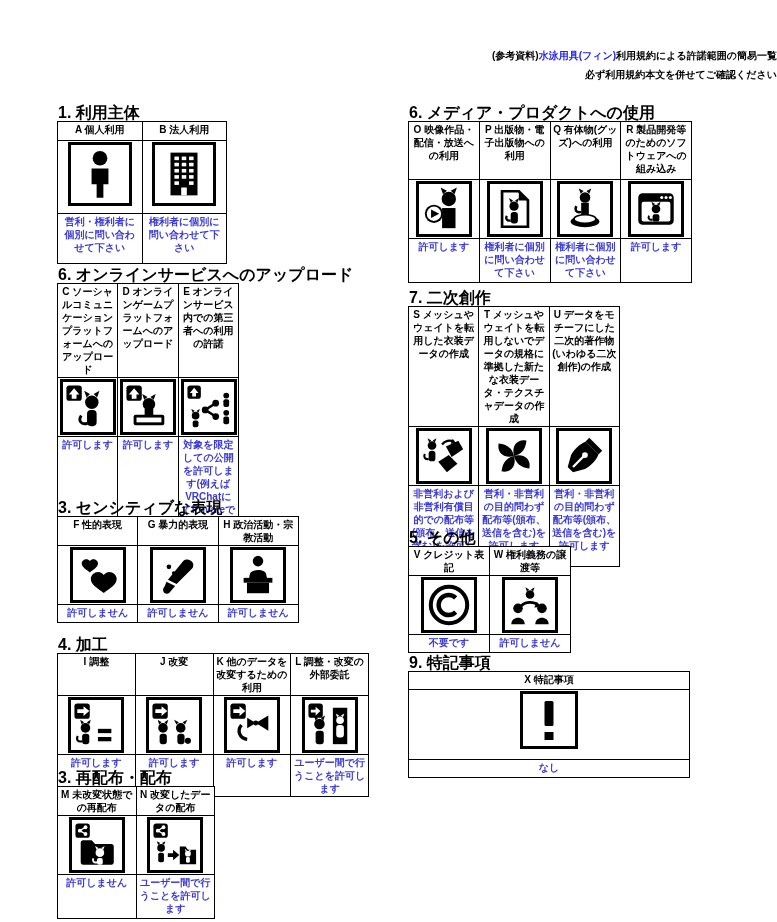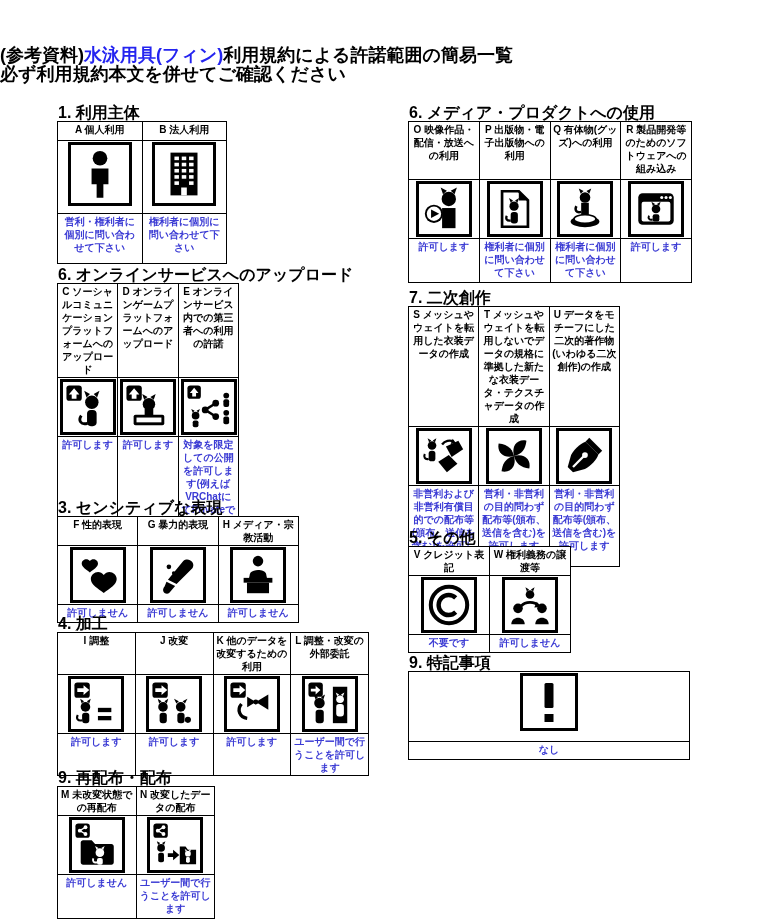--- a/index.html
+++ b/index.html
@@ -1,22 +1,22 @@
 <!DOCTYPE html>
 <html style="--status-color: #3b3bd4; --link-color: #2424f0;"><head>
 <meta charset="utf-8">
 <style>
   html,body{margin:0;padding:0;}
   body{
     width:777px;height:922px;position:relative;background:#ffffff;
     font-family:"Liberation Sans","DejaVu Sans",sans-serif;
     font-weight:600;color:#000;overflow:hidden;
   }
-  .title-block{position:absolute;top:46px;left:0;width:777px;text-align:left;
-    font-size:18px;line-height:19px;}
+  .title-block{position:absolute;top:46px;left:0;width:777px;text-align:right;
+    font-size:10px;line-height:19px;}
   .title-link{color:var(--link-color,#2424f0);}
   .section{position:absolute;}
   .sec-title{font-size:16px;line-height:13px;margin:0 0 2px 1px;}
   table.grid{border-collapse:collapse;table-layout:fixed;}
   table.grid td{border:1.7px solid #000;padding:1px 2px;text-align:center;
     font-size:10px;line-height:13px;vertical-align:top;background:#fff;}
   td.hdr{vertical-align:top;}
   td.icon-cell{vertical-align:middle;}
   td.status{color:var(--status-color,#3b3bd4);vertical-align:top;}
   .pict{display:inline-block;box-sizing:border-box;width:56px;height:56px;
@@ -150,21 +150,21 @@
     </table>
 </div>
 
 <div class="section" style="left:57px;top:501px">
   <div class="sec-title">3. センシティブな表現</div>
   <table class="grid" style="width:242px">
     <tbody>
         <tr style="height:25px">
       <td class="hdr">F 性的表現</td>
       <td class="hdr">G 暴力的表現</td>
-      <td class="hdr">H メディア・宗教活動</td>
+      <td class="hdr">H 政治活動・宗教活動</td>
     </tr>
     <tr style="height:56px">
       <td class="icon-cell">
         <span class="pict">
           <svg viewBox="0 0 48 48">
                 <path d="M15.5 9.5c2.6-3.8 8.5-1.7 8.5 2.6 0 3.6-4.6 6.3-8.5 9.2-3.9-2.9-8.5-5.6-8.5-9.2 0-4.3 5.9-6.4 8.5-2.6z"></path>
                 <path d="M30 24c4.2-6.2 13.5-2.7 13.5 4.2 0 5.8-7.4 10-13.5 14.6-6.1-4.6-13.5-8.8-13.5-14.6 0-6.9 9.3-10.4 13.5-4.2z"></path>
               </svg>
         </span>
       </td>
@@ -191,21 +191,21 @@
     </tr>
     <tr style="height:18px">
       <td class="status">許可しません</td>
       <td class="status">許可しません</td>
       <td class="status">許可しません</td>
     </tr>
   </tbody>
     </table>
 </div>
 
-<div class="section" style="left:57px;top:617px">
+<div class="section" style="left:57px;top:638px">
   <div class="sec-title">4. 加工</div>
   <table class="grid" style="width:312px">
     <tbody>
         <tr style="height:40px">
       <td class="hdr">I 調整</td>
       <td class="hdr">J 改変</td>
       <td class="hdr">K 他のデータを改変するための利用</td>
       <td class="hdr">L 調整・改変の外部委託</td>
     </tr>
     <tr style="height:54px">
@@ -275,21 +275,21 @@
       <td class="status">許可します</td>
       <td class="status">許可します</td>
       <td class="status">許可します</td>
       <td class="status">ユーザー間で行うことを許可します</td>
     </tr>
   </tbody>
     </table>
 </div>
 
 <div class="section" style="left:57px;top:771px">
-  <div class="sec-title">9. 再配布・配布</div>
+  <div class="sec-title">3. 再配布・配布</div>
   <table class="grid" style="width:158px">
     <tbody>
         <tr style="height:26px">
       <td class="hdr">M 未改変状態での再配布</td>
       <td class="hdr">N 改変したデータの配布</td>
     </tr>
     <tr style="height:56px">
       <td class="icon-cell">
         <span class="pict">
           <svg viewBox="0 0 48 48">
@@ -514,20 +514,23 @@
       <td class="status">許可しません</td>
     </tr>
   </tbody>
     </table>
 </div>
 
 <div class="section" style="left:408px;top:656px">
   <div class="sec-title">9. 特記事項</div>
   <table class="grid" style="width:282px">
     <tbody>
+        <tr style="height:18px">
+      <td class="hdr">X 特記事項</td>
+    </tr>
     <tr style="height:70px">
       <td class="icon-cell">
         <span class="pict pict-x">
           <svg viewBox="0 0 48 48">
                 <rect x="19.5" y="5" width="9" height="25" rx="1.5"></rect>
                 <rect x="19.5" y="36" width="9" height="8"></rect>
               </svg>
         </span>
       </td>
     </tr>

